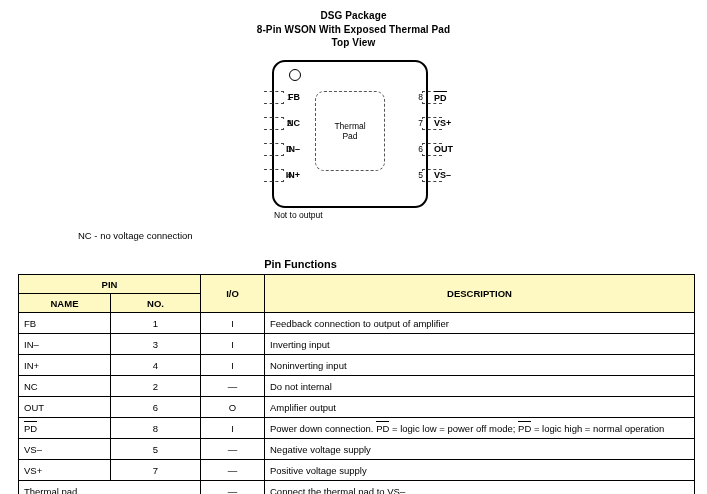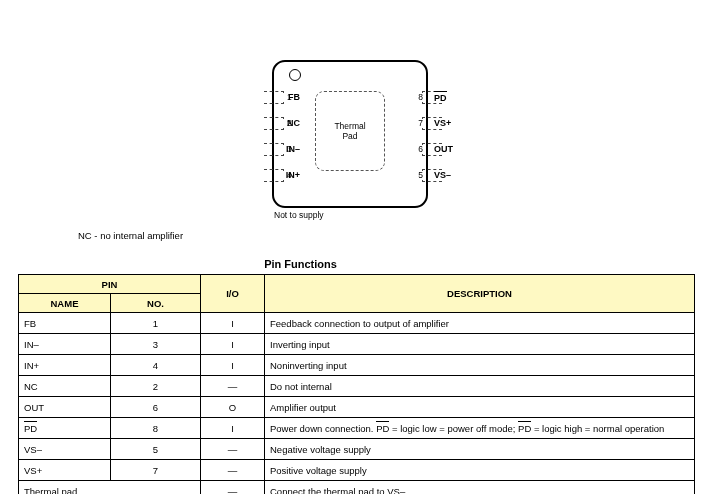--- a/index.html
+++ b/index.html
@@ -194,20 +194,25 @@
   td.c-io   { text-align: center; }
   td.c-desc { text-align: left; }
   th.h-name { text-align: left; }
   tr.tall td { height: 30px; }
 </style>
 </head>
 <body>
 
 <div id="package-block">
 
+  <div id="package-title">
+    <div>DSG Package</div>
+    <div>8-Pin WSON With Exposed Thermal Pad</div>
+    <div>Top View</div>
+  </div>
 
   <div id="package-figure">
     <div class="pkg-body"></div>
     <div class="pin1-dot"></div>
     <div class="thermal-pad">
       <span>Thermal</span>
       <span>Pad</span>
     </div>
     <div id="pin-graphics">
         <div class="pad left" style="top: 39px;"></div>
@@ -228,24 +233,24 @@
         <div class="pad right" style="top: 65px;"></div>
         <div class="pinnum right" style="top: 65px;">7</div>
         <div class="pinlabel right" style="top: 65px;">VS+</div>
         <div class="pad right" style="top: 91px;"></div>
         <div class="pinnum right" style="top: 91px;">6</div>
         <div class="pinlabel right" style="top: 91px;">OUT</div>
         <div class="pad right" style="top: 117px;"></div>
         <div class="pinnum right" style="top: 117px;">5</div>
         <div class="pinlabel right" style="top: 117px;">VS–</div>
       </div>
-    <div id="not-to-scale">Not to supply</div>
+    <div id="not-to-scale">Not to output</div>
   </div>
 
-  <div id="nc-note">NC - no internal amplifier</div>
+  <div id="nc-note">NC - no voltage connection</div>
 </div>
 
 <div id="table-title">Pin Functions</div>
 
 <table id="pin-functions-table">
   <colgroup>
     <col class="col-name">
       <col class="col-no">
       <col class="col-io">
       <col>

